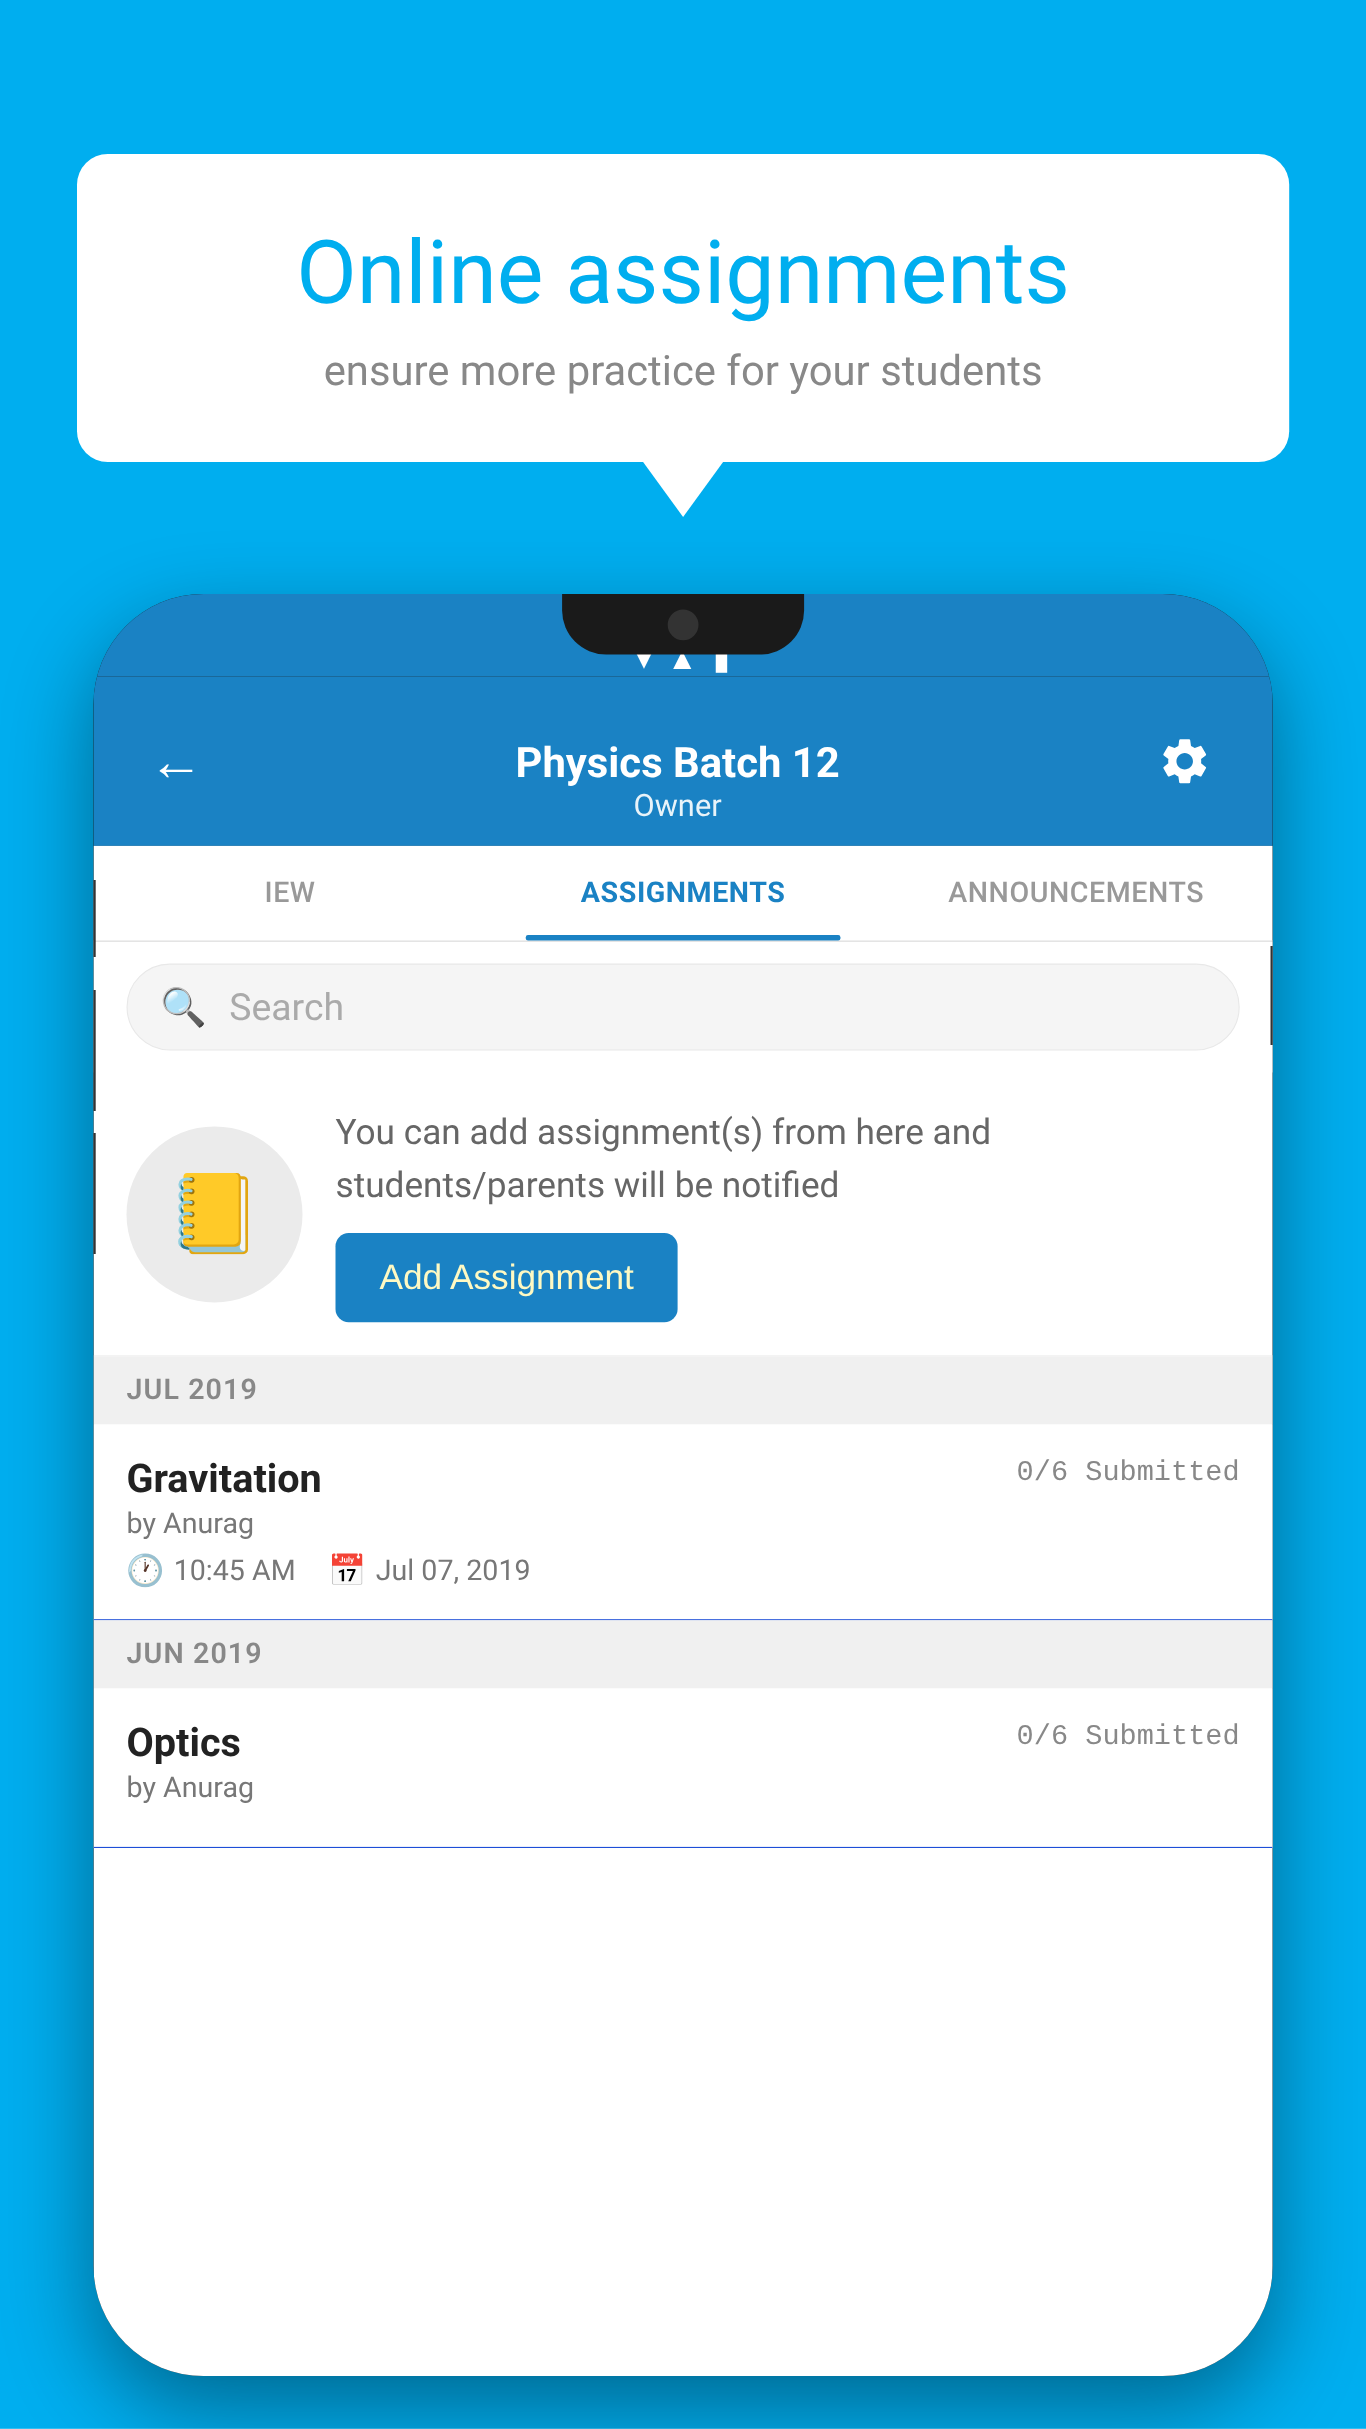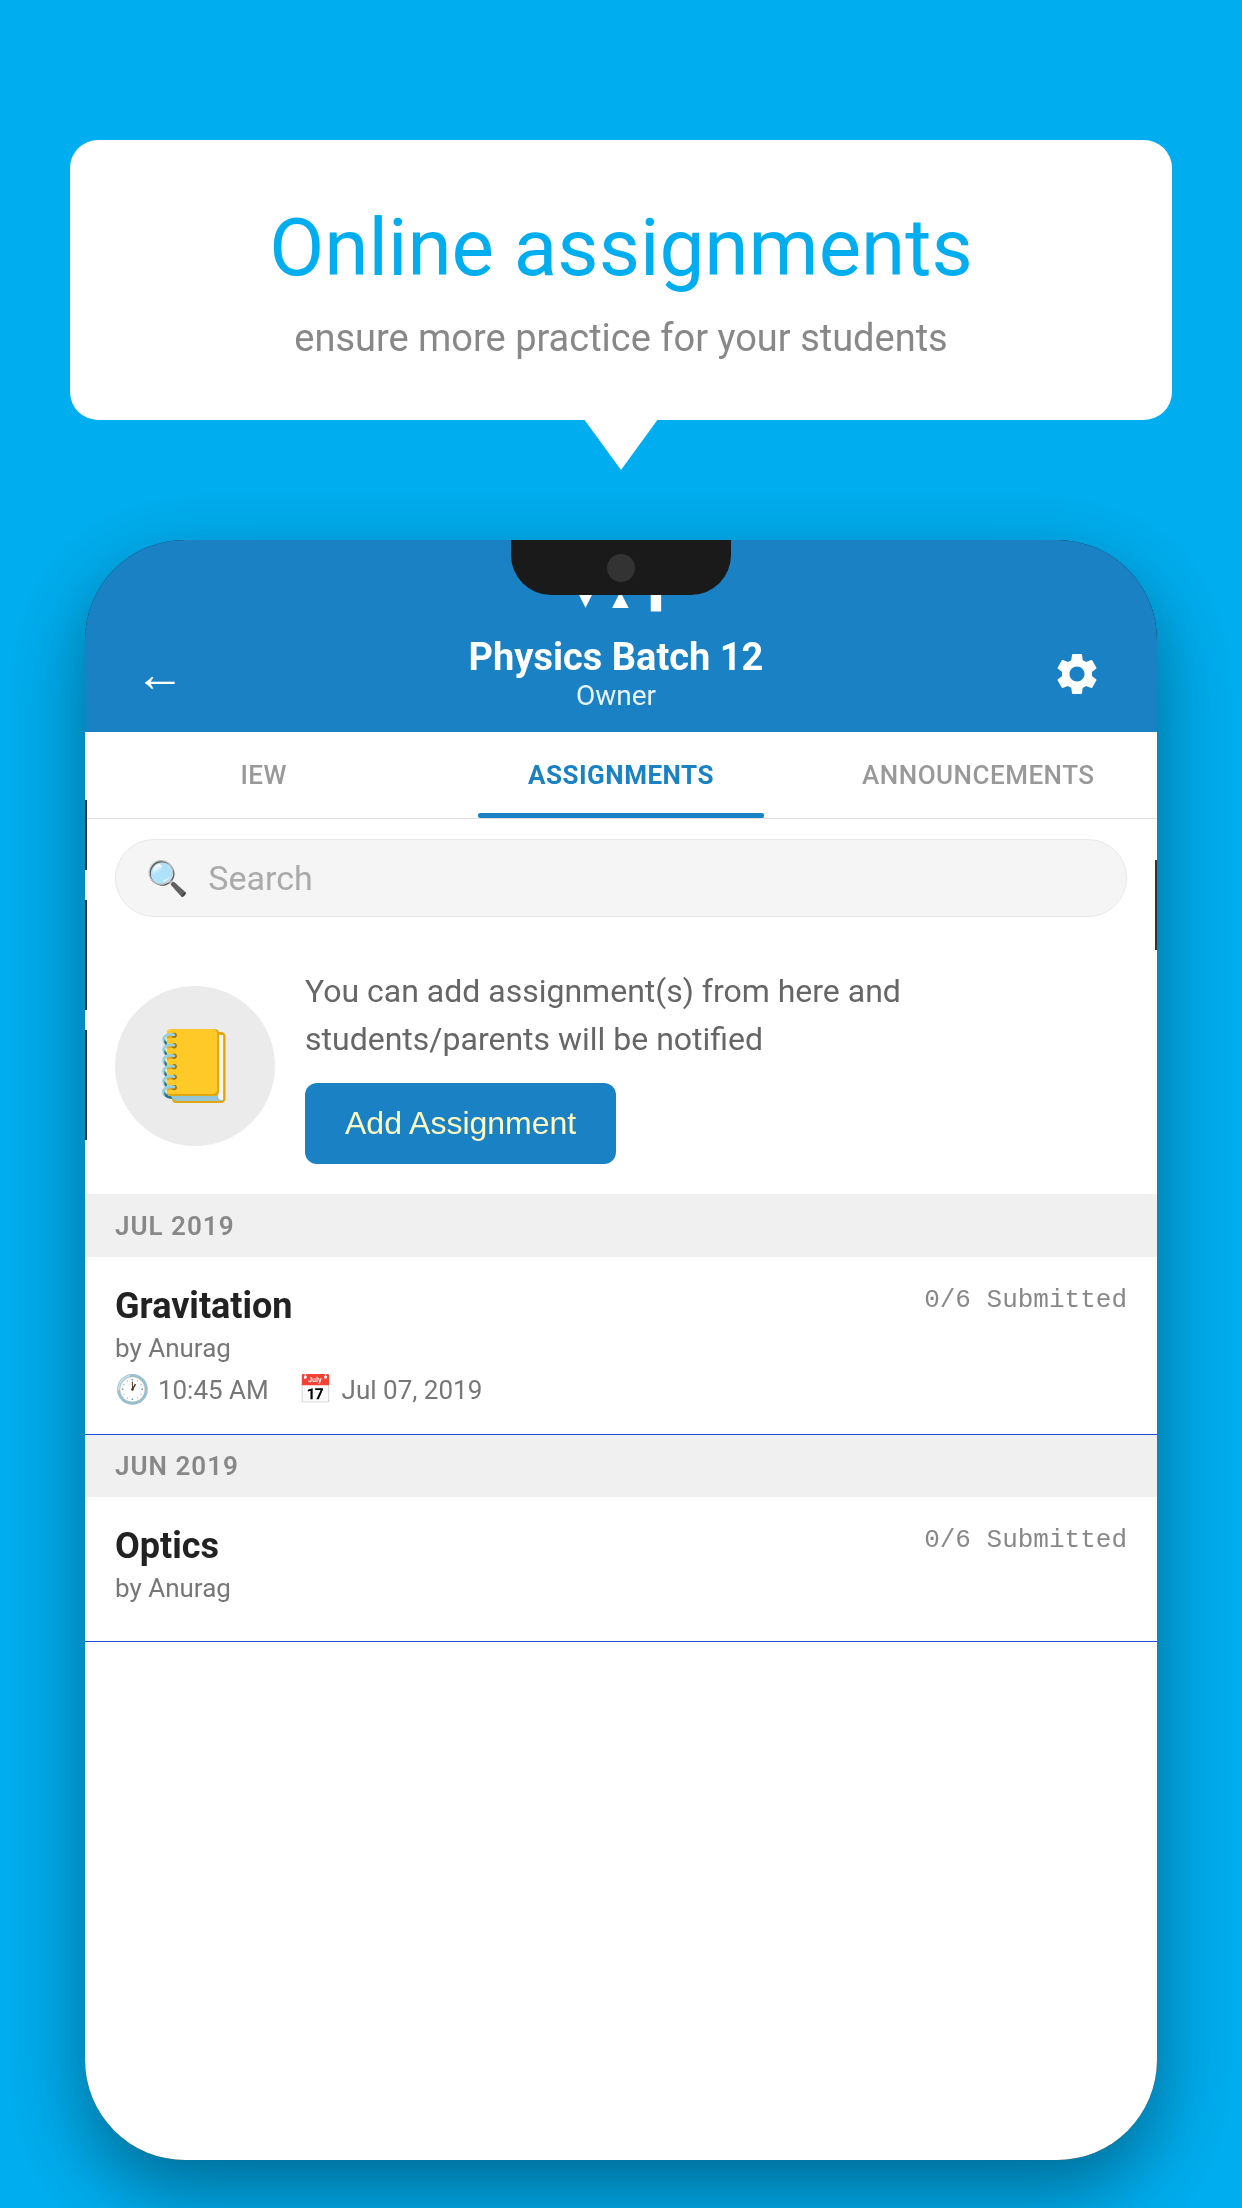--- a/index.html
+++ b/index.html
@@ -146,20 +146,21 @@
 
     .back-btn {
       color: white;
       font-size: 50px;
       font-weight: 300;
       cursor: pointer;
     }
 
     .header-center {
       text-align: center;
+      margin-top: 37px;
     }
 
     .header-title {
       color: white;
       font-size: 38px;
       font-weight: 700;
     }
 
     .header-subtitle {
       color: rgba(255,255,255,0.9);

